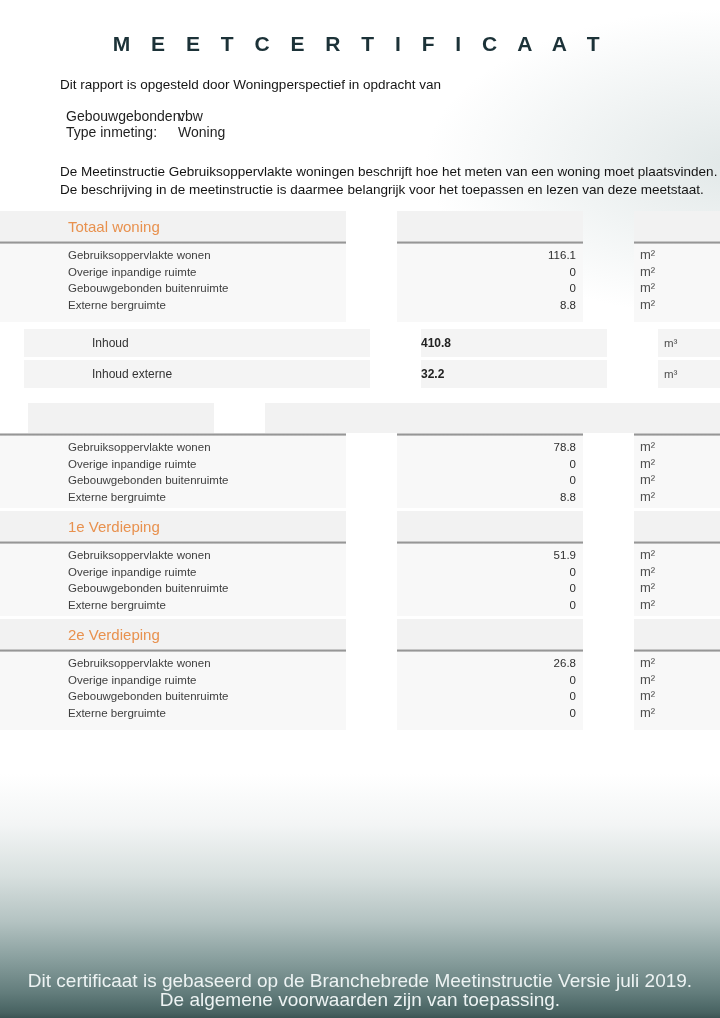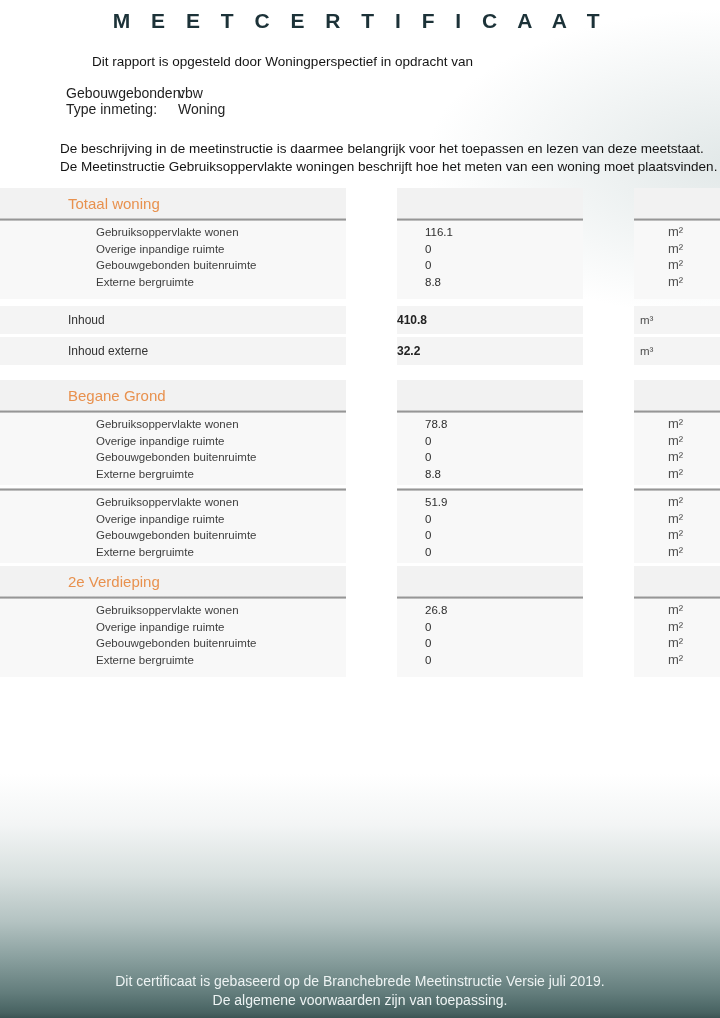--- a/index.html
+++ b/index.html
@@ -13,28 +13,28 @@
     background:
       radial-gradient(ellipse 430px 215px at 102% 16%, rgba(196,209,209,0.50), rgba(196,209,209,0) 72%),
       linear-gradient(180deg,
         #ffffff 0%, #ffffff 76%,
         #f3f5f5 81%, #d8e0df 86%,
         #b4c3c2 90.5%, #8ba1a0 94%,
         #637d7c 97.5%, #476261 99.5%, #3b5454 100%);
   }
 
   .doc-title {
-    padding-top:9px;
+    padding-top:32px;
     text-align:center;
     font-size:21px; font-weight:bold;
     letter-spacing:7.5px;
     color:#1c3238;
   }
 
-  .intro { margin:21px 0 0 92px; font-size:13.5px; color:#141414; }
+  .intro { margin:21px 0 0 60px; font-size:13.5px; color:#141414; }
 
   .field { margin:16px 0 0 66px; font-size:14px; color:#1f1f1f; display:flex; }
   .field + .field { margin-top:0; }
   .field-label { width:112px; }
 
   .para { margin:23px 0 0 60px; font-size:13.5px; line-height:17.5px; color:#141414; }
 
   .meas-table { margin-top:13px; }
 
   .band { display:flex;gap:23px; }
@@ -48,42 +48,42 @@
   .section-title {
     display:block; line-height:31px; padding-left:68px;
     font-size:15px; color:#e8914e;
   }
 
   .divider-band { height:3px; }
   .divider-band > .c1, .divider-band > .c2, .divider-band > .c3 {
     background:linear-gradient(180deg,#dedede,#8f8f8f 55%,#d9d9d9);
   }
 
-  .data-band > .c1, .data-band > .c2, .data-band > .c3 { background:#f8f8f8;padding-left:28px; }
+  .data-band > .c1, .data-band > .c2, .data-band > .c3 { background:#f8f8f8; }
   .colstack { display:flex; flex-direction:column; padding-top:3px; padding-bottom:9px; }
   .colstack.tight { padding-bottom:3px; }
   .colstack span { display:block; line-height:16.5px; white-space:nowrap; }
   .lbl  { padding-left:68px; font-size:11.5px; color:#3e3e3e; }
-  .val  { padding-right:7px; font-size:11.5px; color:#2e2e2e; }
+  .val  { text-align:right; padding-right:7px; font-size:11.5px; color:#2e2e2e; }
   .unit { padding-left:6px; font-size:13px; color:#4f4f4f; }
 
-  .extra-band { height:28px; }
+  .extra-band { height:28px;margin-left:24px; }
   .extra-band > .c1, .extra-band > .c2, .extra-band > .c3 { background:#f4f4f4; }
   .extra-band .lbl  { line-height:28px; font-size:12px; color:#333; }
   .extra-band .val  { line-height:28px; font-size:12px; font-weight:bold; color:#222; }
   .extra-band .unit { line-height:28px; font-size:11.5px; }
 
   .sp3  { height:3px; }
   .sp7  { height:7px; }
   .sp15 { height:15px; }
 
   .footer {
     position:absolute; left:0; right:0; bottom:9px;
     text-align:center;
-    font-size:14px; line-height:18.5px;
+    font-size:19px; line-height:18.5px;
     color:#edf3f3;
   }
 </style>
 </head>
 <body>
 
 <div class="page">
 
   <div class="doc-title">M E E T C E R T I F I C A A T</div>
 
@@ -92,22 +92,22 @@
   <div class="field">
     <span class="field-label">Gebouwgebonden:</span>
     <span class="field-value">vbw</span>
   </div>
   <div class="field">
     <span class="field-label">Type inmeting:</span>
     <span class="field-value">Woning</span>
   </div>
 
   <div class="para">
+    <div>De Meetinstructie Gebruiksoppervlakte woningen beschrijft hoe het meten van een woning moet plaatsvinden.</div>
     <div>De beschrijving in de meetinstructie is daarmee belangrijk voor het toepassen en lezen van deze meetstaat.</div>
-    <div>De Meetinstructie Gebruiksoppervlakte woningen beschrijft hoe het meten van een woning moet plaatsvinden.</div>
   </div>
 
   <div class="meas-table">
 
     <div>
       <div class="band header-band">
         <div class="c1">
             <span class="section-title">Totaal woning</span>
           </div>
         <div class="gapc"></div>
@@ -158,23 +158,20 @@
         <div class="gapc"></div>
         <div class="c2"><span class="val">32.2</span></div>
         <div class="gapc"></div>
         <div class="c3"><span class="unit">m³</span></div>
       </div>
       <div class="sp15"></div>
     </div>
 
     <div>
       <div class="band header-band">
-        <div class="c1">
-            <span class="section-title">Begane Grond</span>
-          </div>
         <div class="gapc"></div>
         <div class="c2"></div>
         <div class="gapc"></div>
         <div class="c3"></div>
       </div>
       <div class="band divider-band">
         <div class="c1"></div>
           <div class="gapc"></div>
         <div class="c2"></div>
           <div class="gapc"></div>
@@ -199,20 +196,29 @@
           <span class="unit">m²</span>
           <span class="unit">m²</span>
           <span class="unit">m²</span>
           <span class="unit">m²</span>
         </div>
       </div>
       <div class="sp3"></div>
     </div>
 
     <div>
+      <div class="band header-band">
+        <div class="c1">
+            <span class="section-title">1e Verdieping</span>
+          </div>
+        <div class="gapc"></div>
+        <div class="c2"></div>
+        <div class="gapc"></div>
+        <div class="c3"></div>
+      </div>
       <div class="band divider-band">
         <div class="c1"></div>
           <div class="gapc"></div>
         <div class="c2"></div>
           <div class="gapc"></div>
         <div class="c3"></div>
       </div>
       <div class="band data-band">
         <div class="c1 colstack tight">
           <span class="lbl">Gebruiksoppervlakte wonen</span>

